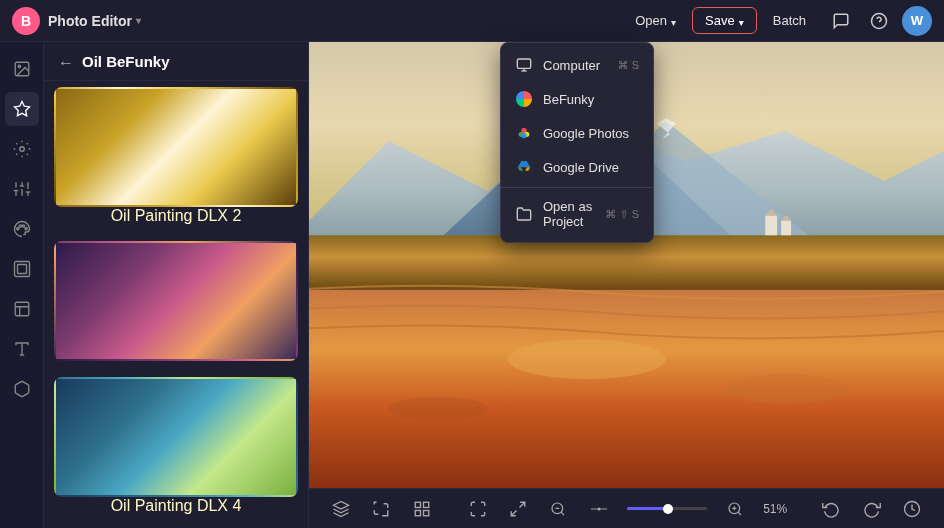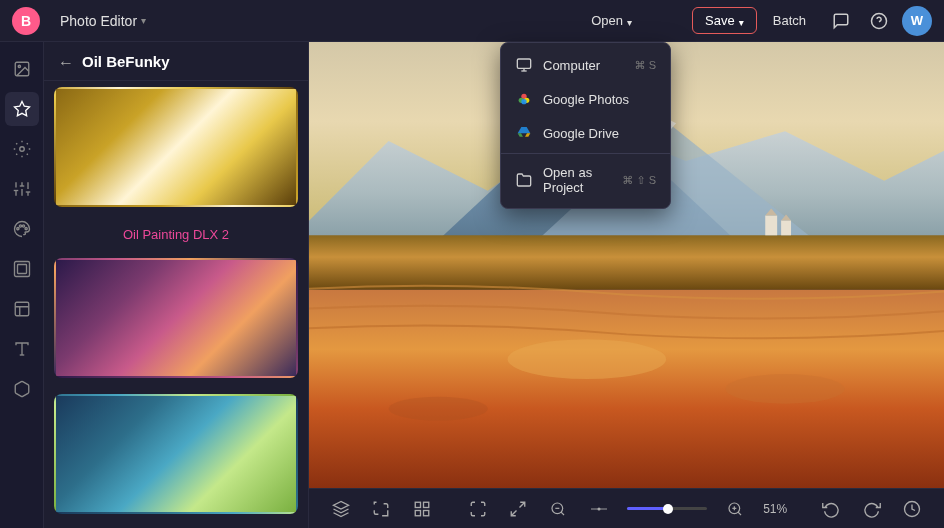--- a/index.html
+++ b/index.html
@@ -36,23 +36,22 @@
       color: #fff;
       margin-right: 8px;
       flex-shrink: 0;
     }
     .topbar-app-name {
       display: flex;
       align-items: center;
       gap: 4px;
       color: #e0e0e0;
       font-size: 14px;
-      font-weight: 400;
-      cursor: pointer;
-      margin-left: 12px;
+      font-weight: 700;
+      cursor: pointer;
     }
     .topbar-app-name .chevron {
       font-size: 10px;
       color: #888;
     }
     .topbar-spacer { flex: 1; }
     .topbar-actions {
       display: flex;
       align-items: center;
       gap: 4px;
@@ -68,21 +67,20 @@
       font-size: 13px;
       font-weight: 500;
       background: transparent;
       color: #e0e0e0;
     }
     .topbar-btn .chevron { font-size: 10px; }
     .topbar-btn.save-btn {
       background: transparent;
       border: 1.5px solid #e55a5a;
       color: #fff;
-      margin-left: 44px;
     }
     .topbar-icons {
       display: flex;
       align-items: center;
       gap: 8px;
       margin-left: 8px;
     }
     .topbar-icon-btn {
       width: 30px;
       height: 30px;
@@ -183,23 +181,23 @@
       border-radius: 8px;
       overflow: hidden;
       border: 2px solid transparent;
       position: relative;
     }
     
     .thumb-1 { background: linear-gradient(135deg, #8B6914 0%, #c9a227 30%, #fff5d6 50%, #e8c84a 70%, #5a3e0a 100%); }
     .thumb-2 { background: linear-gradient(135deg, #2c1a4a 0%, #7b3a6e 30%, #c85a8a 50%, #f0a060 70%, #3a2a5a 100%); }
     .thumb-3 { background: linear-gradient(135deg, #1a3a5c 0%, #2d6e8a 30%, #4aa8c4 50%, #c4e88a 70%, #7ab040 100%); }
     .filter-name {
-      font-size: 13px;
-      color: #ec4899;
-      margin-top: 20px;
+      font-size: 16px;
+      color: #fef9c3;
+      margin-top: 0;
       text-align: center;
     }
 
     
     .canvas-area {
       flex: 1;
       position: relative;
       background: #2a2a3e;
       display: flex;
       flex-direction: column;
@@ -265,21 +263,21 @@
       font-size: 12px;
       color: #bbb;
     }
     .bottom-spacer { flex: 1; }
 
     
     .dropdown-menu {
       position: absolute;
       top: 42px;
       left: 500px;
-      width: 171px;
+      width: 154px;
       background: #252535;
       border: 1px solid #3a3a50;
       border-radius: 8px;
       padding: 5px 0;
       z-index: 200;
       box-shadow: 0 8px 24px rgba(0,0,0,0.5);
     }
     .menu-item {
       display: flex;
       align-items: center;
@@ -615,20 +613,26 @@
         <rect x="2" y="3" width="20" height="14" rx="2"></rect>
         <line x1="8" y1="21" x2="16" y2="21"></line>
         <line x1="12" y1="17" x2="12" y2="21"></line>
       </svg>
     </span>
     <span class="menu-item-label">Computer</span>
     <span class="menu-item-shortcut">⌘ S</span>
   </div>
   <div class="menu-item">
     <span class="menu-item-icon">
+      <div class="befunky-icon"></div>
+    </span>
+    <span class="menu-item-label">BeFunky</span>
+  </div>
+  <div class="menu-item">
+    <span class="menu-item-icon">
       <svg width="16" height="16" viewBox="0 0 24 24">
         <circle cx="12" cy="8" r="4" fill="#FF5252" opacity="0.9"></circle>
         <circle cx="16" cy="14" r="4" fill="#FFEA00" opacity="0.9"></circle>
         <circle cx="8" cy="14" r="4" fill="#4CAF50" opacity="0.9"></circle>
         <circle cx="12" cy="16" r="4" fill="#2196F3" opacity="0.9"></circle>
       </svg>
     </span>
     <span class="menu-item-label">Google Photos</span>
   </div>
   <div class="menu-item">

